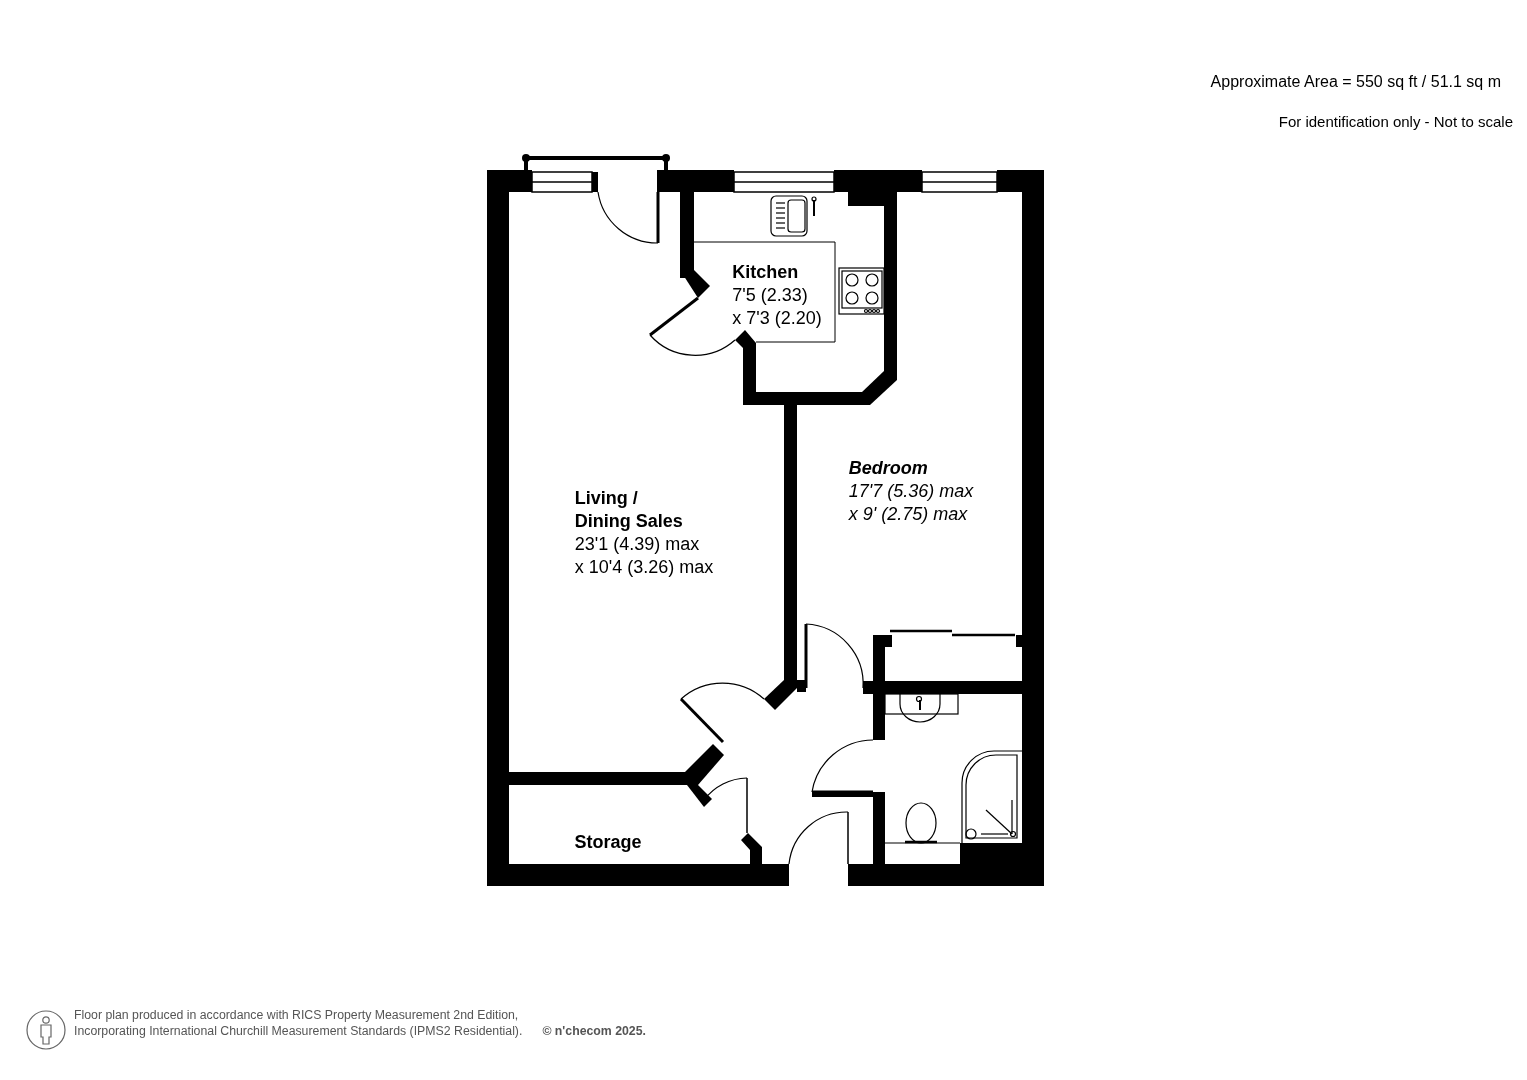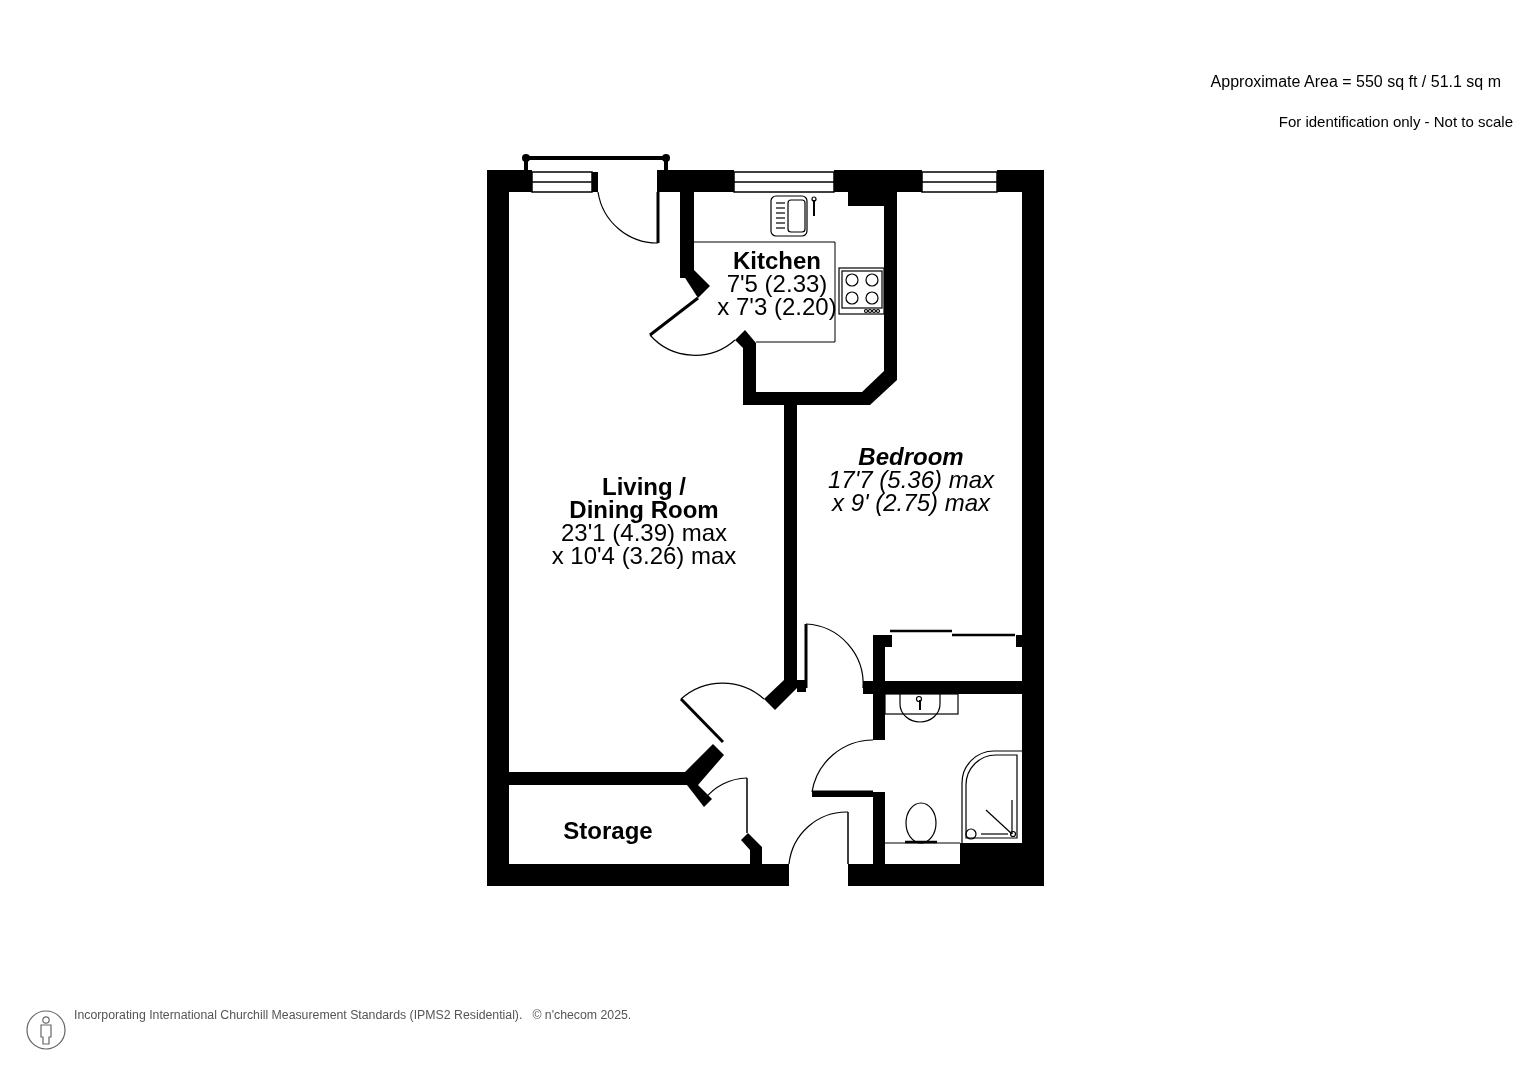--- a/index.html
+++ b/index.html
@@ -1,26 +1,26 @@
 <!DOCTYPE html>
 <html><head>
 <meta charset="utf-8">
 <style>
   html, body { margin:0; padding:0; background:#ffffff; }
   body { width:1527px; height:1080px; position:relative; overflow:hidden; font-family:"Liberation Sans", sans-serif; color:#000; }
   .area-title { position:absolute; right:26px; top:73px; font-size:16px; white-space:nowrap; }
   .area-sub { position:absolute; right:14px; top:105px; font-size:15px; white-space:nowrap;margin-top:8px; }
   svg.plan { position:absolute; left:0; top:0; }
-  .room-label { position:absolute; text-align:center; font-size:24px; line-height:23px; white-space:nowrap; transform:translateX(-50%); }
+  .room-label { position:absolute; font-size:18px; line-height:23px; white-space:nowrap; transform:translateX(-50%);margin-top:12px; }
   .room-label .name { font-weight:bold; display:block; }
   .room-label .dim { display:block; }
   .footer { position:absolute; left:74px; top:1007px; font-size:12.3px; line-height:16px; color:#555; }
   .footer div { white-space:nowrap; }
   .footer-icon { position:absolute; left:26px; top:1010px; width:40px; height:40px; }
-  .copy { margin-left:10px; }
+  .copy { margin-left:20px;font-weight:bold; }
 </style>
 </head>
 <body>
 
 <div class="area-title">Approximate Area = 550 sq ft / 51.1 sq m</div>
 <div class="area-sub">For identification only - Not to scale</div>
 
 <svg class="plan" width="1527" height="1080" viewBox="0 0 1527 1080">
   <g fill="#000">
 
@@ -176,35 +176,36 @@
 </svg>
 
 <div class="room-label" style="left:777px; top:249px;">
   <span class="name">Kitchen</span>
   <span class="dim">7'5 (2.33)</span>
   <span class="dim">x 7'3 (2.20)</span>
 </div>
 
 <div class="room-label" style="left:644px; top:475px;">
   <span class="name">Living /</span>
-  <span class="name">Dining Room</span>
+  <span class="name">Dining Sales</span>
   <span class="dim">23'1 (4.39) max</span>
   <span class="dim">x 10'4 (3.26) max</span>
 </div>
 
 <div class="room-label" style="left:911px; top:445px;font-style:italic;">
   <span class="name">Bedroom</span>
   <span class="dim">17'7 (5.36) max</span>
   <span class="dim">x 9' (2.75) max</span>
 </div>
 
 <div class="room-label" style="left:608px; top:819px;">
   <span class="name">Storage</span>
 </div>
 
 <svg class="footer-icon" viewBox="0 0 40 40">
   <circle cx="20" cy="20" r="19" fill="none" stroke="#666" stroke-width="1.2"></circle>
   <circle cx="20" cy="10" r="3.2" fill="none" stroke="#666" stroke-width="1.2"></circle>
   <path d="M15,15 L25,15 L25,27 L23,27 L23,34 L17,34 L17,27 L15,27 Z" fill="none" stroke="#666" stroke-width="1.2"></path>
 </svg>
 <div class="footer">
+  <div>Floor plan produced in accordance with RICS Property Measurement 2nd Edition,</div>
   <div><span>Incorporating International Churchill Measurement Standards (IPMS2 Residential).</span><span class="copy">© n'checom 2025.</span></div>
 </div>
 
 </body></html>

